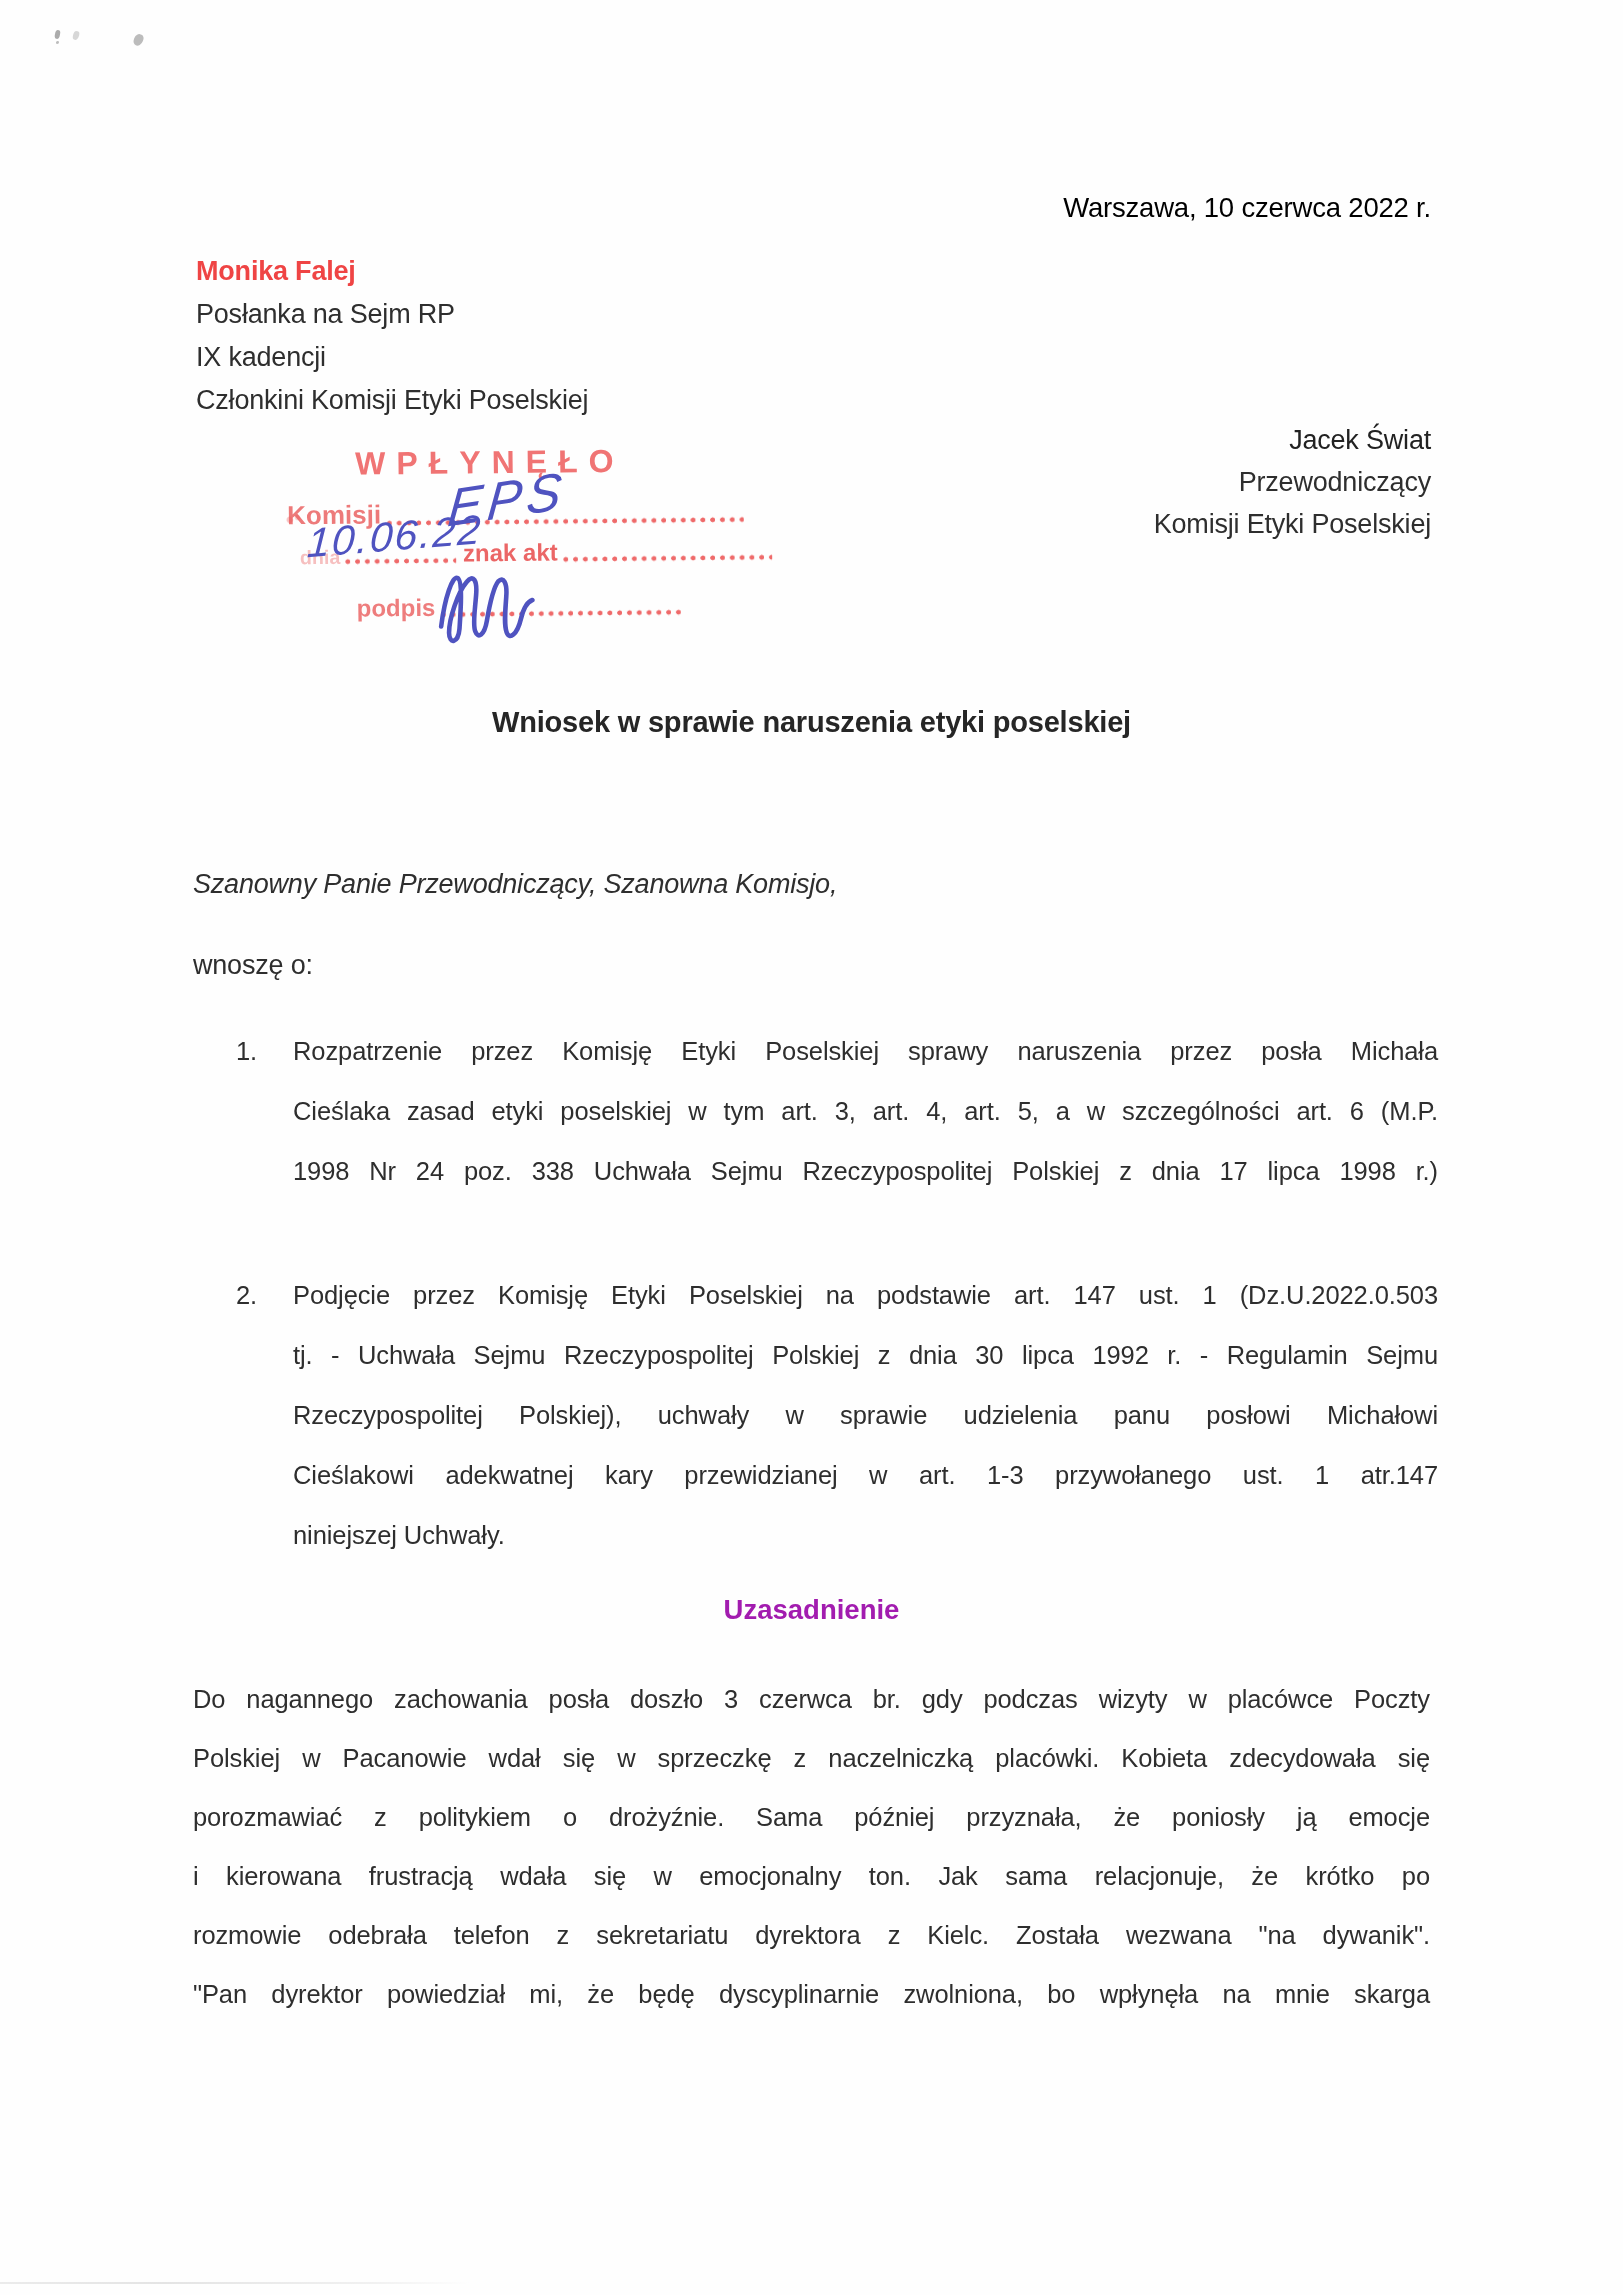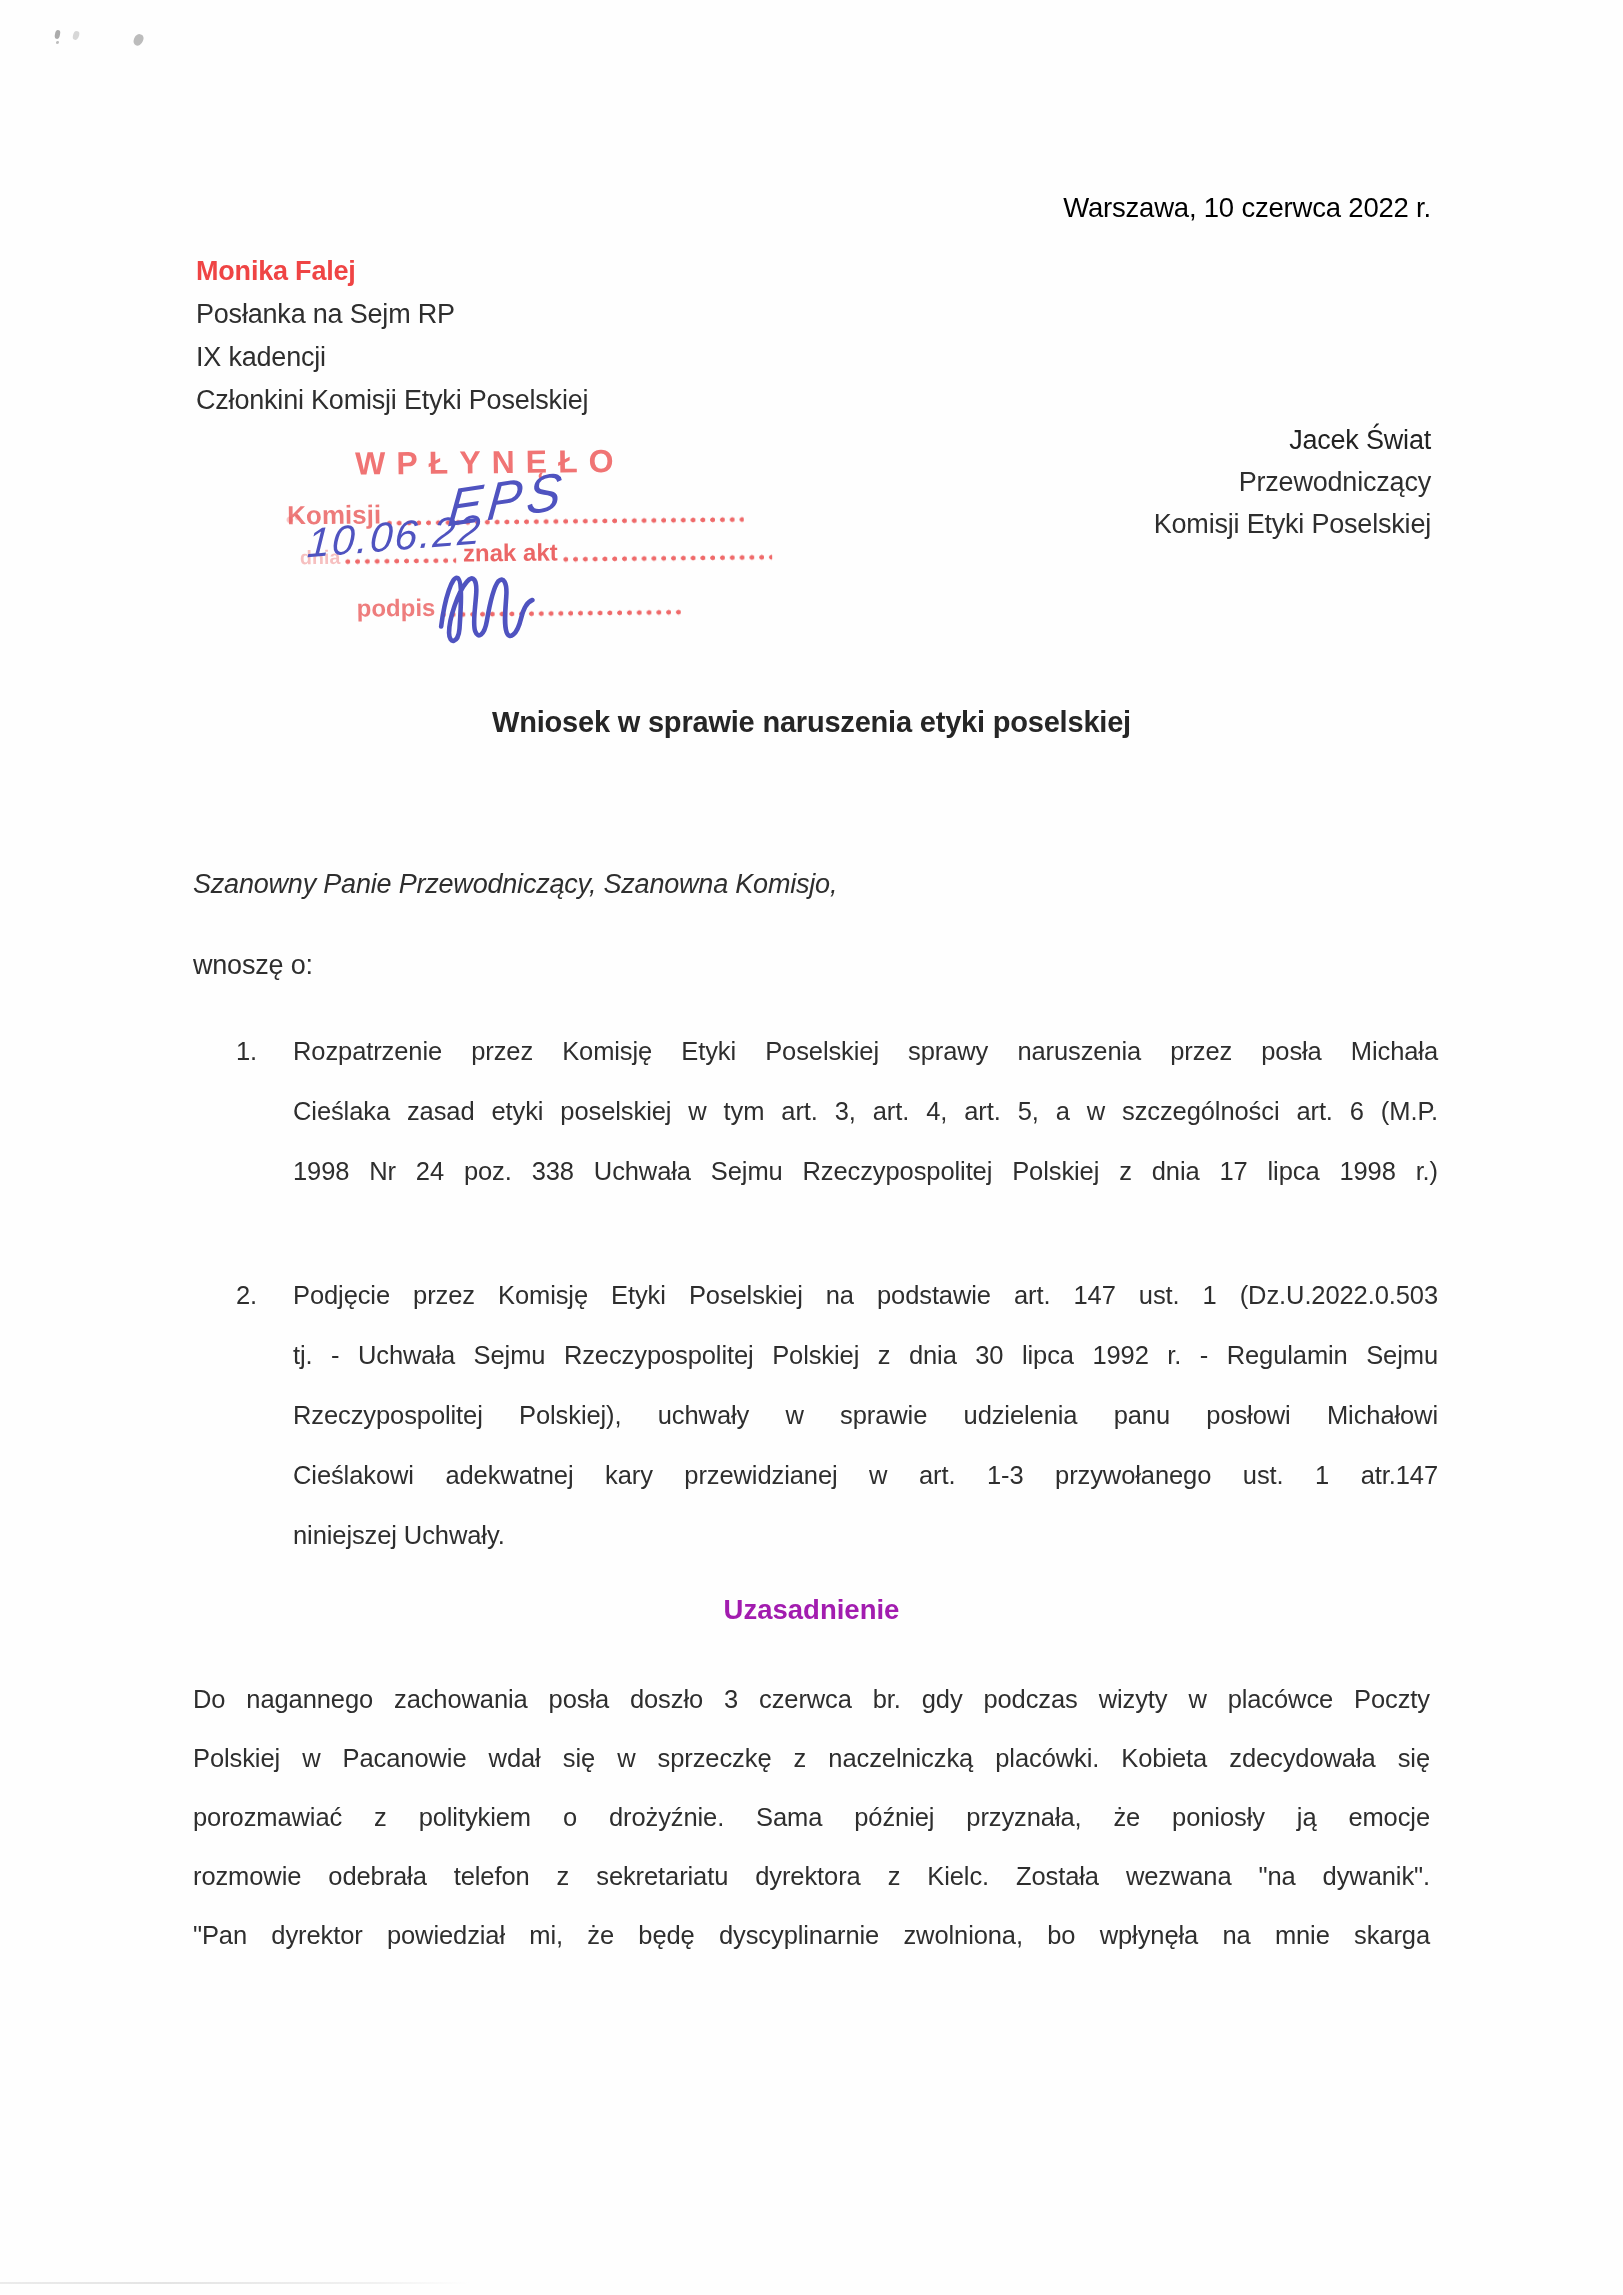--- a/index.html
+++ b/index.html
@@ -146,19 +146,20 @@
       <div class="jl left">niniejszej Uchwały.</div>
     </div>
   </div>
 
   <div class="section-heading">Uzasadnienie</div>
 
   <div class="body-par">
     <div class="jl">Do nagannego zachowania posła doszło 3 czerwca br. gdy podczas wizyty w placówce Poczty</div>
     <div class="jl">Polskiej w Pacanowie wdał się w sprzeczkę z naczelniczką placówki. Kobieta zdecydowała się</div>
     <div class="jl">porozmawiać z politykiem o drożyźnie. Sama później przyznała, że poniosły ją emocje</div>
+    <div class="jl">i kierowana frustracją wdała się w emocjonalny ton. Jak sama relacjonuje, że krótko po</div>
     <div class="jl">rozmowie odebrała telefon z sekretariatu dyrektora z Kielc. Została wezwana "na dywanik".</div>
     <div class="jl">"Pan dyrektor powiedział mi, że będę dyscyplinarnie zwolniona, bo wpłynęła na mnie skarga</div>
   </div>
 
   <div class="edge-line"></div>
 </div>
 
 
 </body></html>

